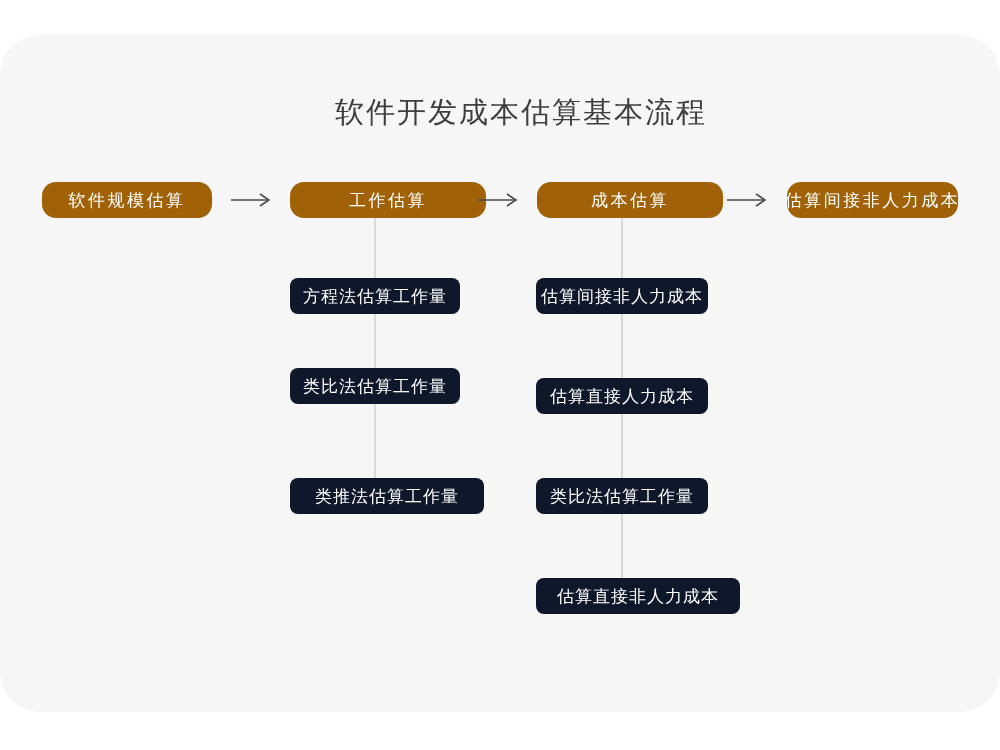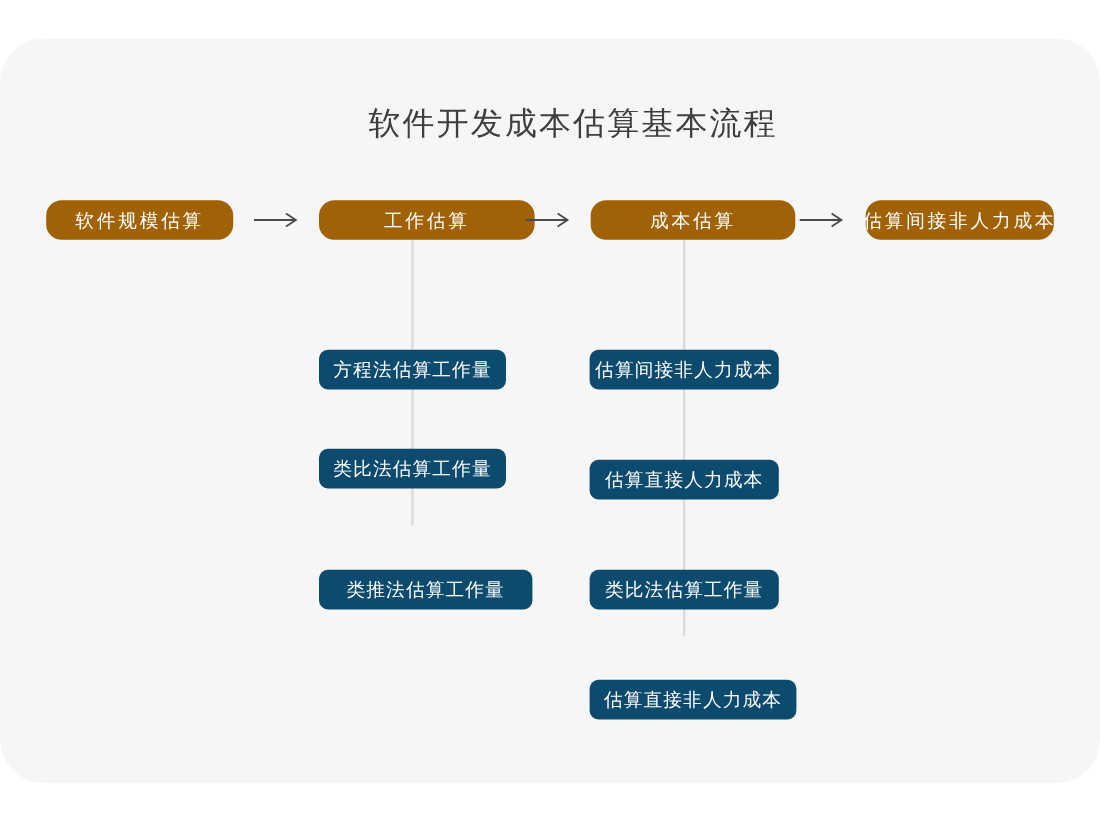--- a/index.html
+++ b/index.html
@@ -49,23 +49,22 @@
     white-space: nowrap;
     z-index: 2;
     box-sizing: border-box;
   }
   .node.primary {
     background: #a16207;
     letter-spacing: 2.5px;
     border-radius: 14px;
   }
   .node.gray {
-    background: #0c4a6e;
+    background: #0f172a;
     letter-spacing: 1px;
-    margin-top: 40px;
   }
   .connector {
     position: absolute;
     width: 2px;
     background: #d9d9d9;
     z-index: 1;
   }
   .arrow {
     position: absolute;
     top: 192px;
@@ -94,21 +93,21 @@
   .c-work { left: 374px; top: 218px; height: 260px; }
   .c-cost { left: 621px; top: 218px; height: 360px; }
   
   .w1 { left: 290px; top: 278px; width: 170px; }
   .w2 { left: 290px; top: 368px; width: 170px; }
   .w3 { left: 290px; top: 478px; width: 194px; }
   
   .k1 { left: 536px; top: 278px; width: 172px; }
   .k2 { left: 536px; top: 378px; width: 172px; }
   .k3 { left: 536px; top: 478px; width: 172px; }
-  .k4 { left: 536px; top: 578px; width: 188px; }
+  .k4 { left: 536px; top: 578px; width: 204px; }
 </style>
 </head>
 <body>
 
 <div class="page">
   <div class="card"></div>
 
   <div class="title">软件开发成本估算基本流程</div>
 
   <div class="connector c-work"></div>

